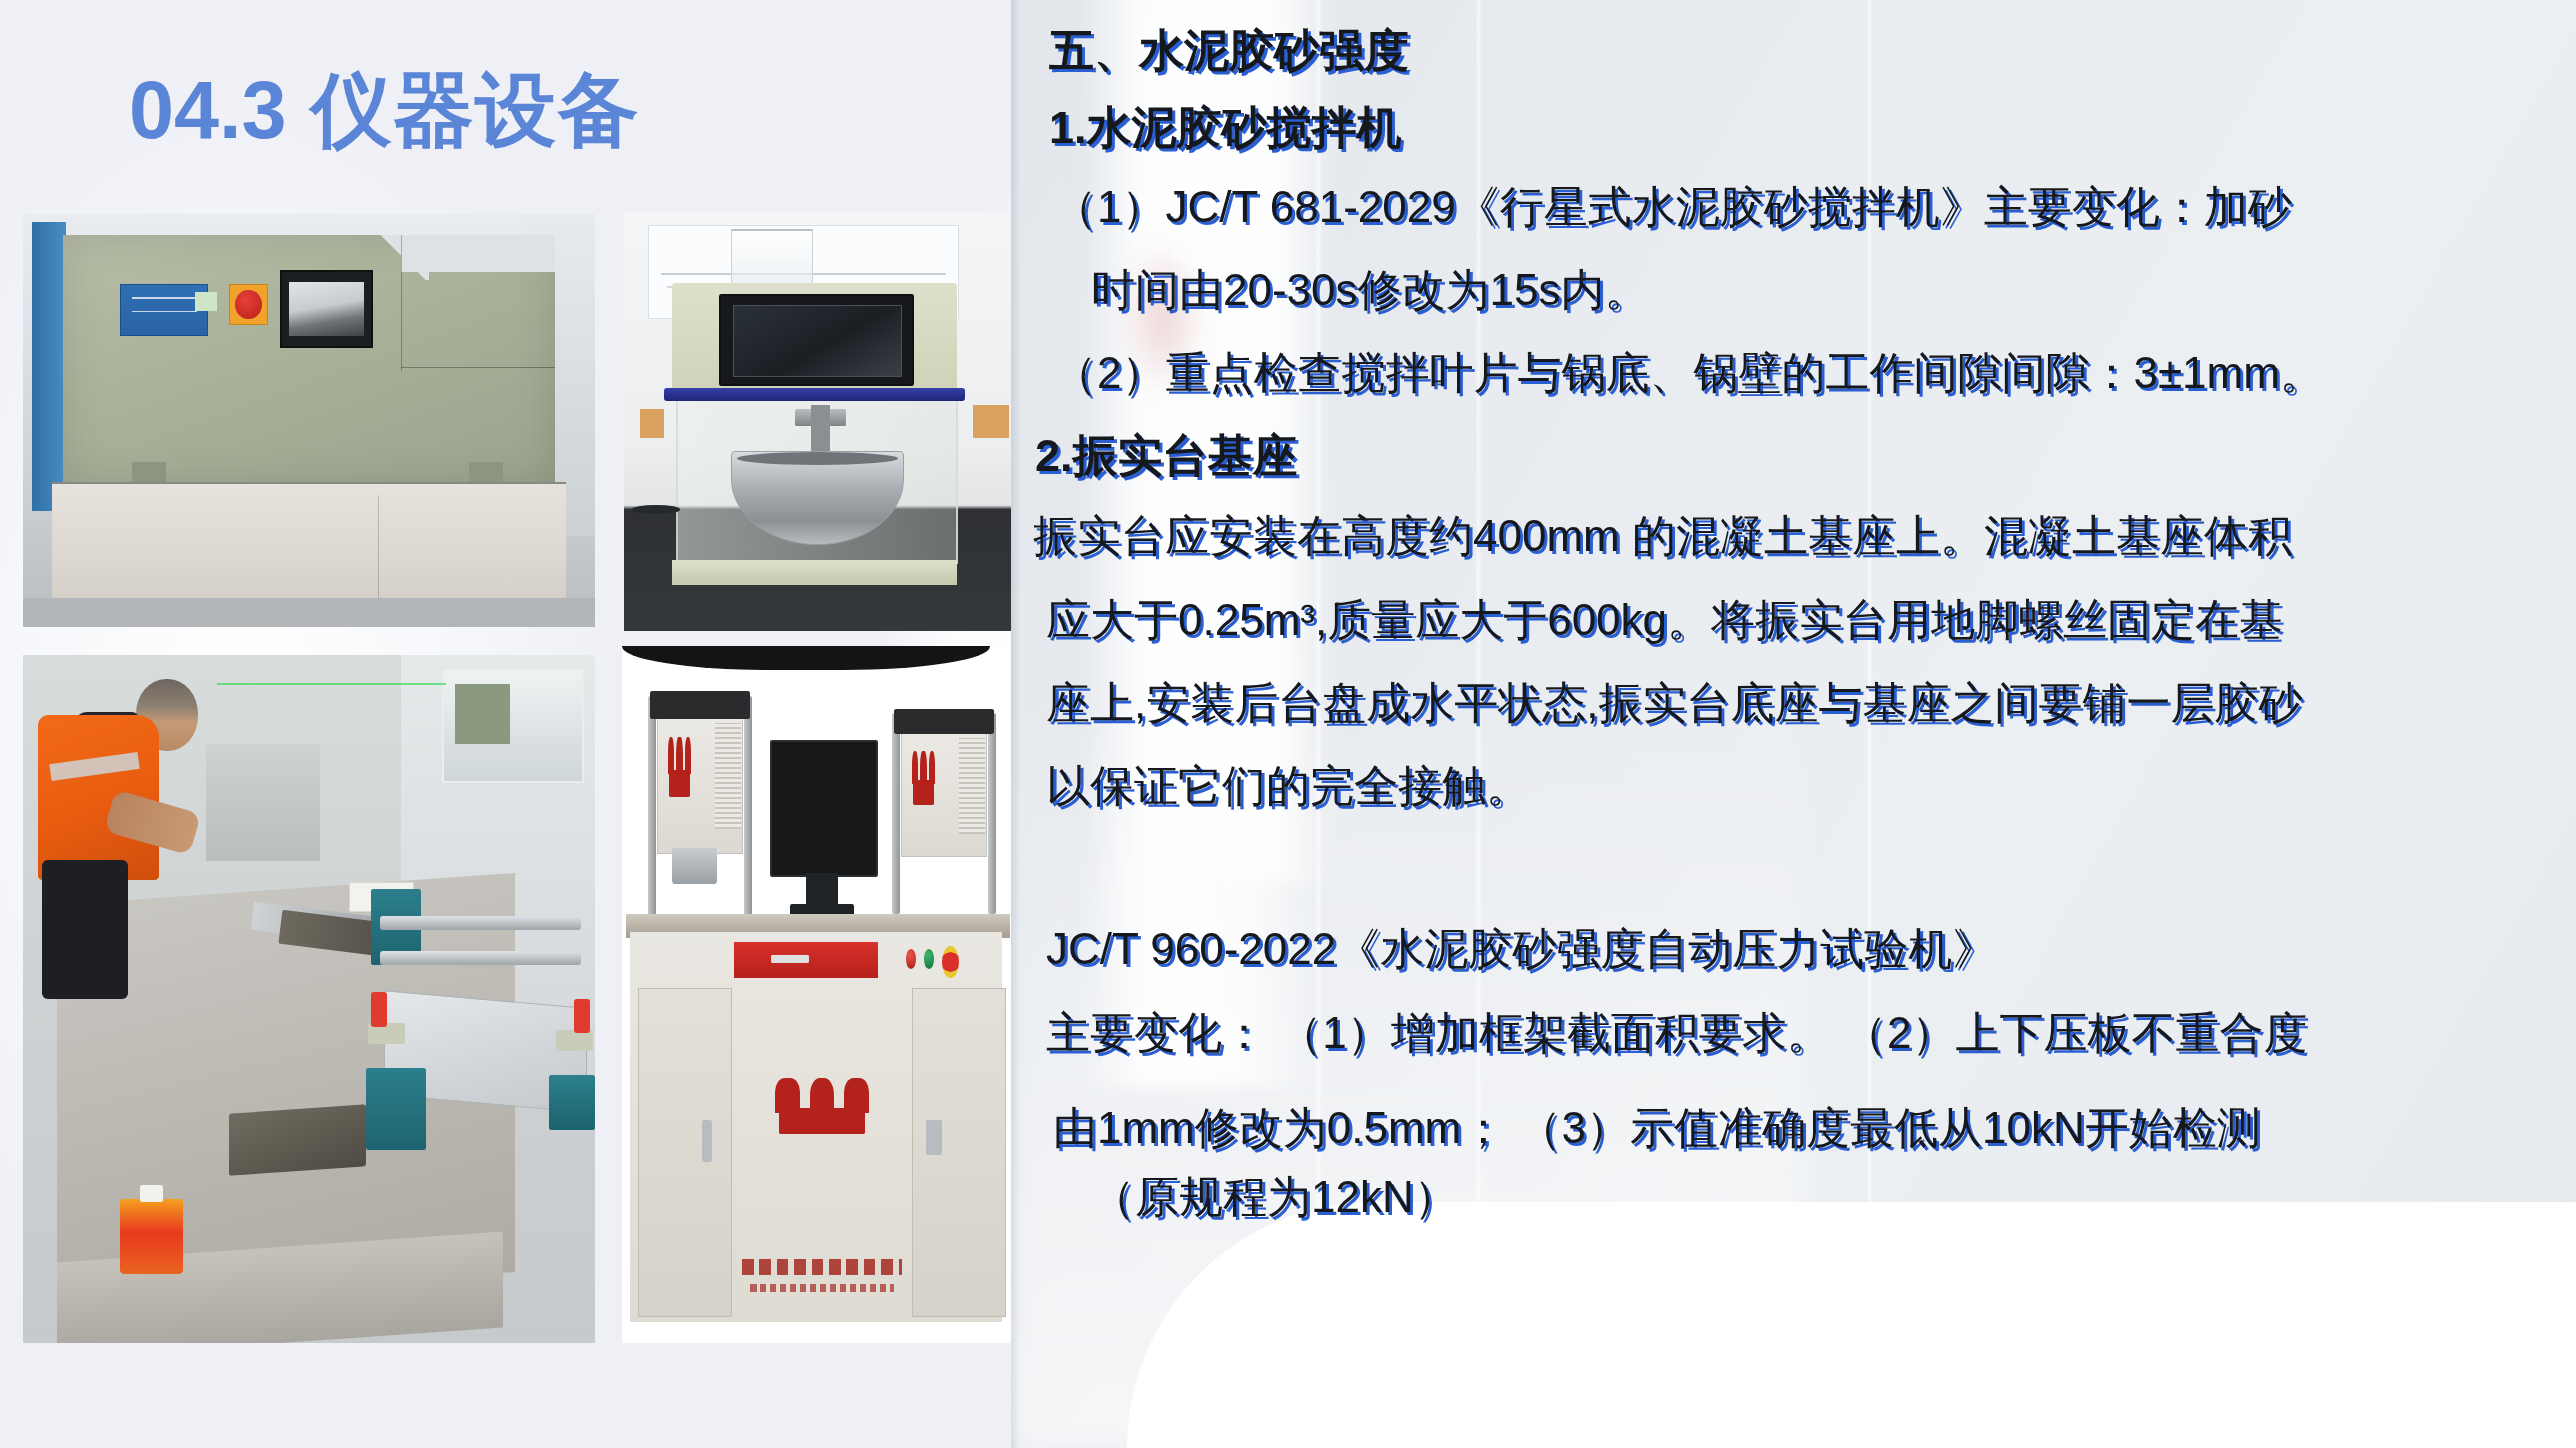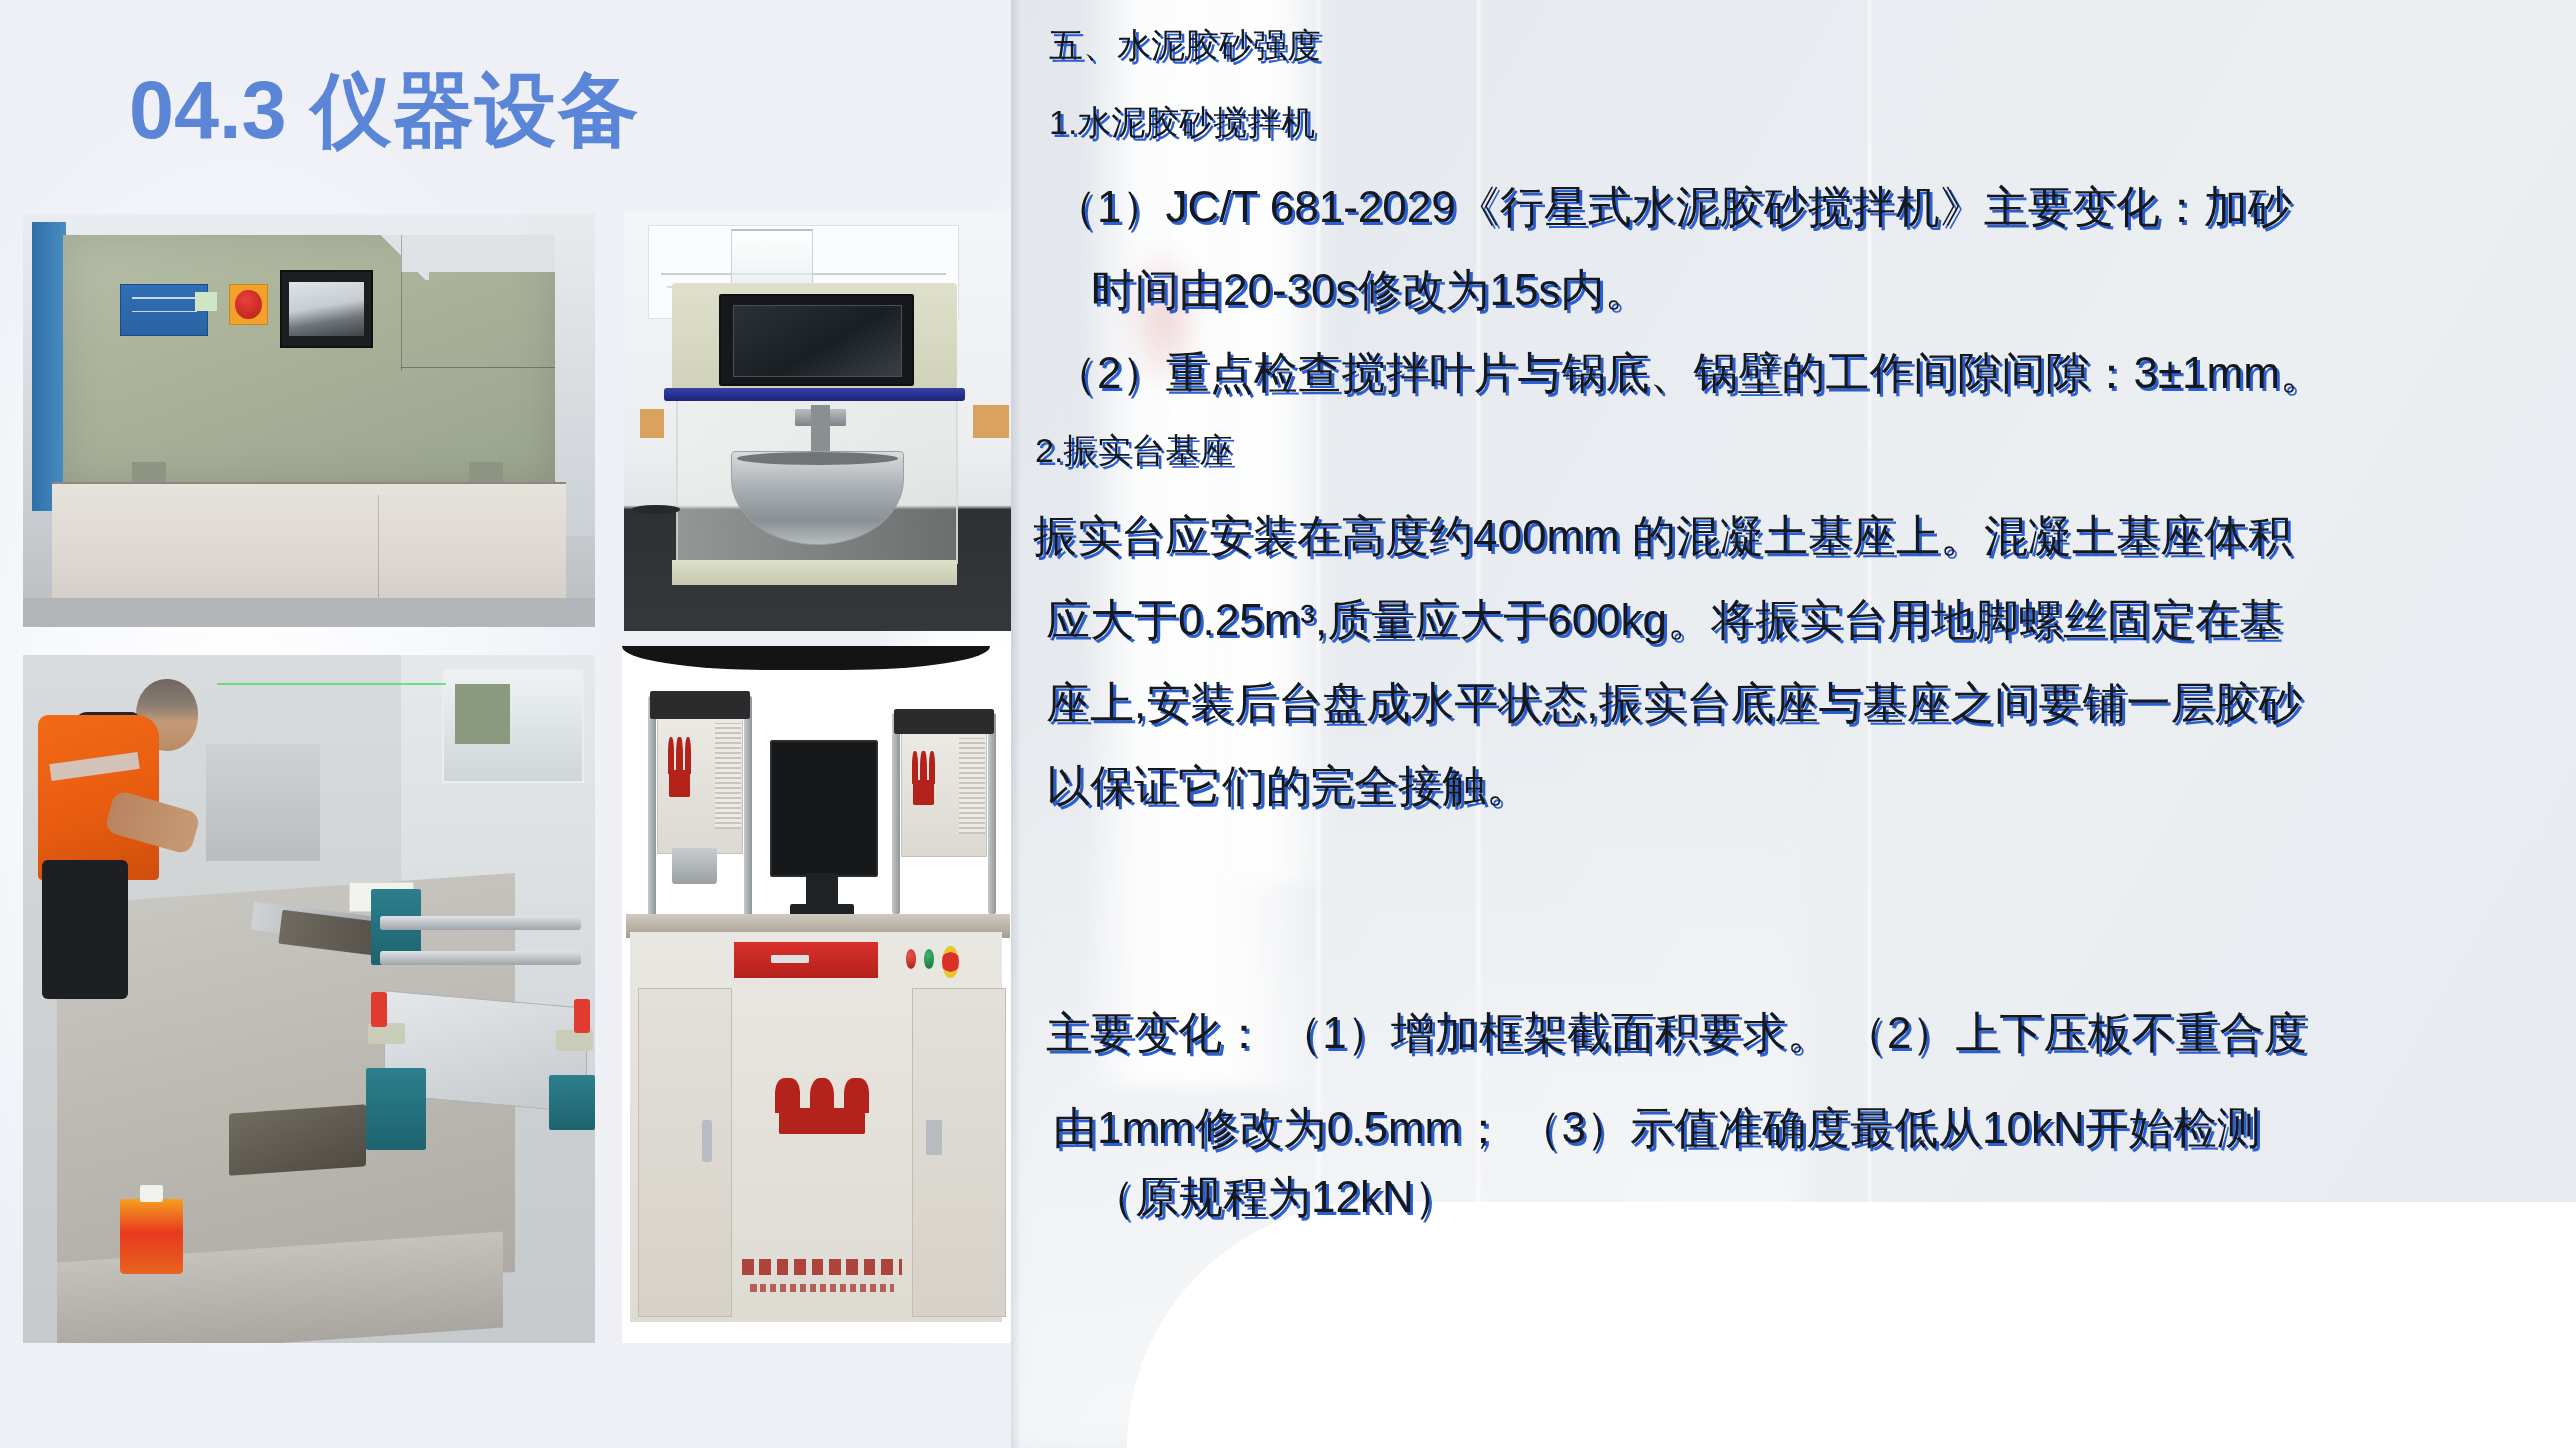--- a/index.html
+++ b/index.html
@@ -225,21 +225,21 @@
   .edge{position:absolute;left:0;top:0;width:10px;height:1449px;
     background:linear-gradient(90deg,rgba(160,170,185,.35),rgba(160,170,185,0));}
 
   .txt{
     position:absolute;left:0;right:0;
     color:#15181c;
     text-shadow:2.9px 2.9px 0 #2a5fd4;
     white-space:nowrap;
     line-height:1;
   }
-  .hd{font-weight:normal;font-size:34px;}
+  .hd{font-weight:bold;font-size:45px;}
   .bd{font-size:44px;}
   .i1{padding-left:42px;}
   .i2{padding-left:80px;}
 </style>
 </head>
 <body>
 
 <div id="slide">
 
   <div class="left-panel">
@@ -410,19 +410,20 @@
     <div class="txt bd i1" style="top:185px;">（1）JC/T 681-2029《行星式水泥胶砂搅拌机》主要变化：加砂</div>
     <div class="txt bd i2" style="top:268px;">时间由20-30s修改为15s内。</div>
     <div class="txt bd i1" style="top:351px;">（2）重点检查搅拌叶片与锅底、锅壁的工作间隙间隙：3±1mm。</div>
 
     <div class="txt hd" style="top:433px;padding-left:24px;">2.振实台基座</div>
     <div class="txt bd" style="top:514px;padding-left:22px;">振实台应安装在高度约400mm 的混凝土基座上。混凝土基座体积</div>
     <div class="txt bd" style="top:598px;padding-left:35px;">应大于0.25m³,质量应大于600kg。将振实台用地脚螺丝固定在基</div>
     <div class="txt bd" style="top:681px;padding-left:35px;">座上,安装后台盘成水平状态,振实台底座与基座之间要铺一层胶砂</div>
     <div class="txt bd" style="top:764px;padding-left:35px;">以保证它们的完全接触。</div>
 
+    <div class="txt bd" style="top:927px;padding-left:35px;">JC/T 960-2022《水泥胶砂强度自动压力试验机》</div>
     <div class="txt bd" style="top:1011px;padding-left:35px;">主要变化： （1）增加框架截面积要求。 （2）上下压板不重合度</div>
     <div class="txt bd i1" style="top:1092px;margin-top:14px;">由1mm修改为0.5mm； （3）示值准确度最低从10kN开始检测</div>
     <div class="txt bd i2" style="top:1175px;">（原规程为12kN）</div>
   </div>
 
 </div>
 
 
 </body></html>

